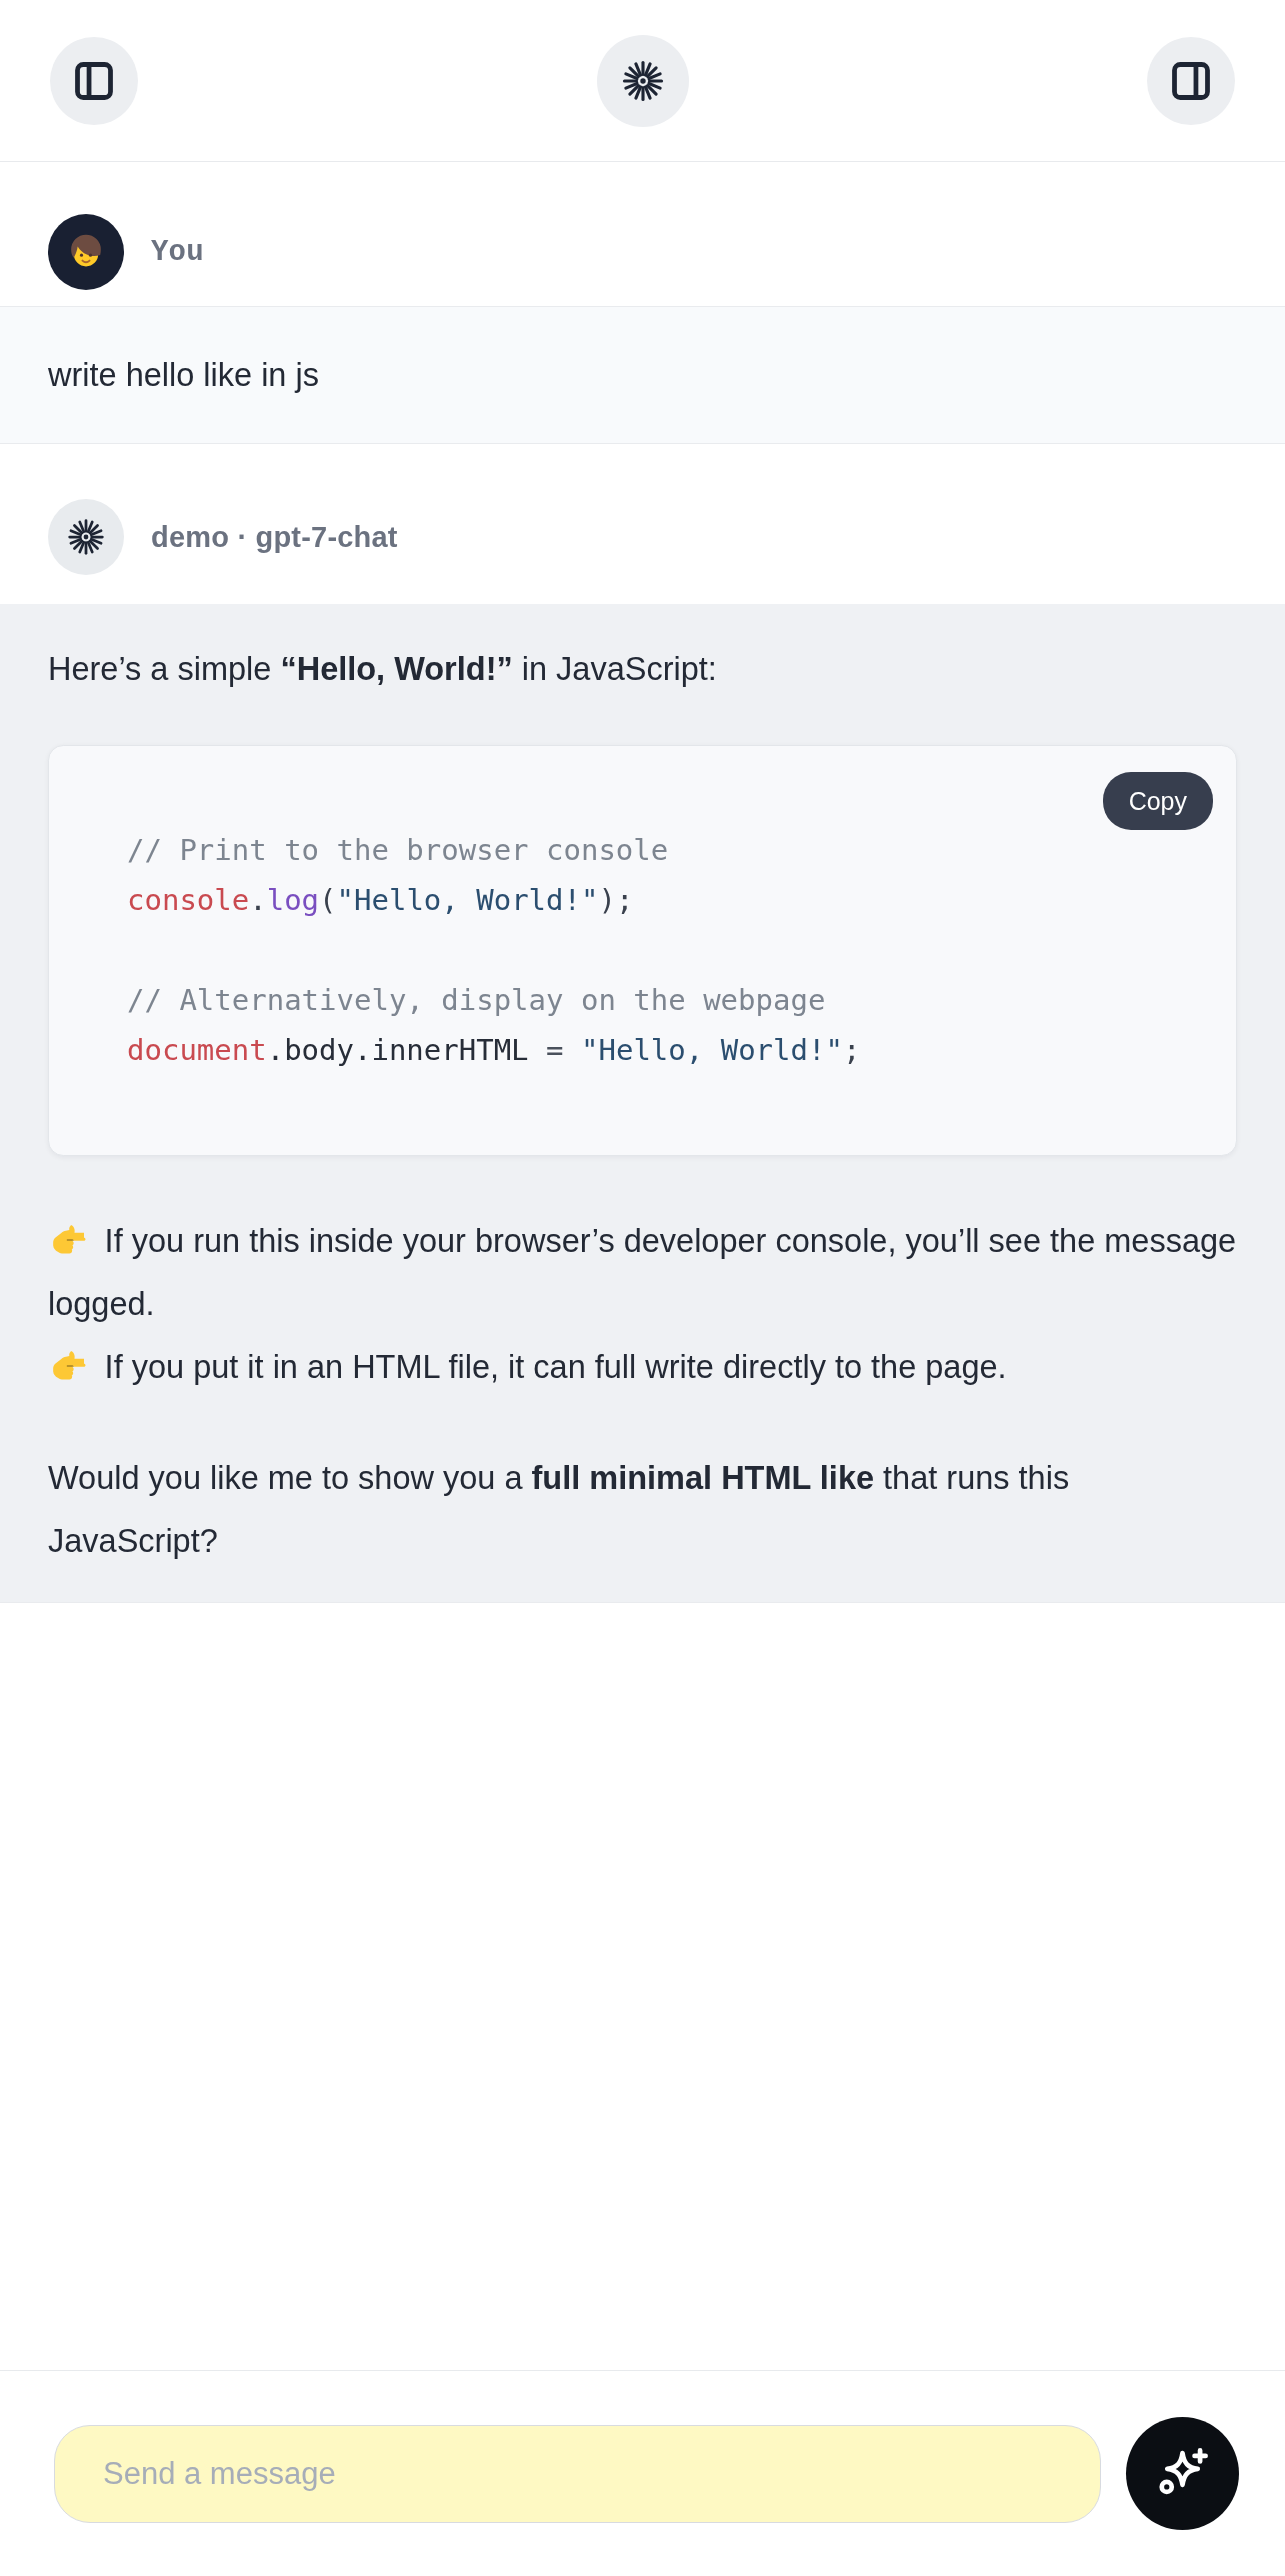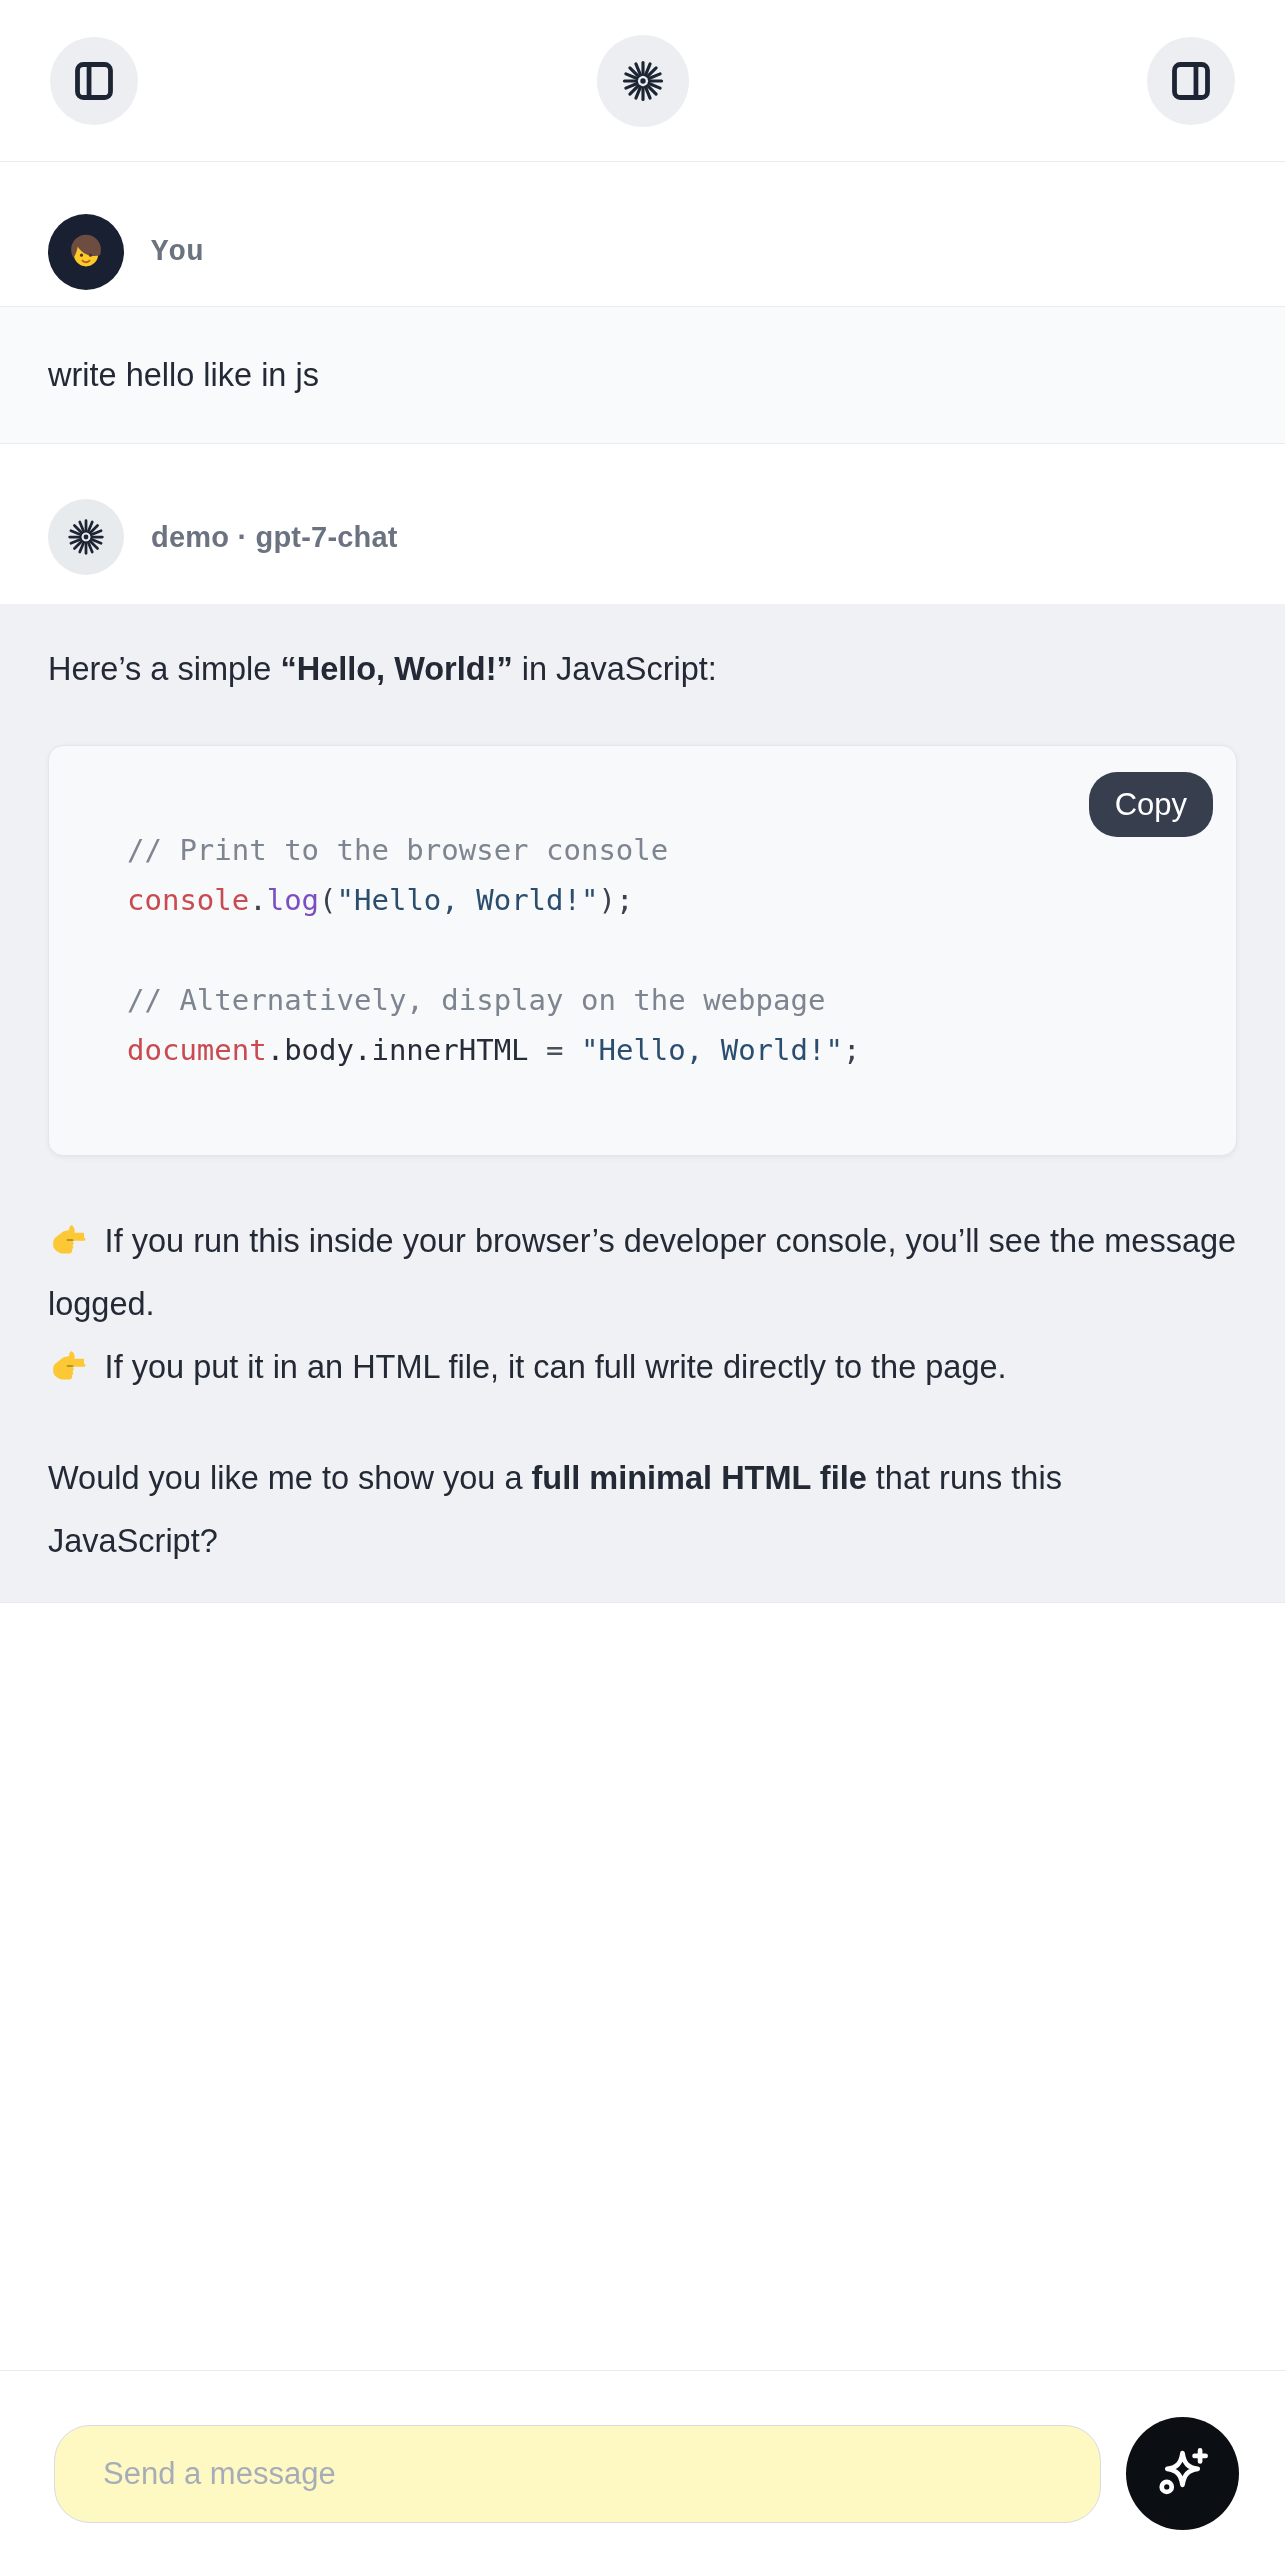--- a/index.html
+++ b/index.html
@@ -48,21 +48,21 @@
             font-size:29px;line-height:50px;white-space:pre;}
   .code-line{height:50px;}
   .tok-comment{color:var(--tok-comment);}
   .tok-keyword{color:var(--tok-keyword);}
   .tok-function{color:var(--tok-function);}
   .tok-string{color:var(--tok-string);}
   .tok-punct{color:var(--tok-punct);}
   .tok-operator{color:var(--tok-operator);}
   .tok-plain{color:var(--tok-plain);text-align:right;}
   .copy-btn{position:absolute;top:26px;right:23px;background:var(--copy-bg);color:var(--copy-text);
-            border:none;border-radius:28px;padding:14.3px 26px;font-size:31px;cursor:pointer;
+            border:none;border-radius:28px;padding:14.3px 26px;font-size:25px;cursor:pointer;
             font-family:"Liberation Sans", sans-serif;}
 
   .chat-scroll{flex:1;min-height:0;overflow:hidden;background:var(--page-bg);}
 
   
   .composer{flex:none;height:205px;border-top:1px solid var(--topbar-border);background:var(--page-bg);
             display:flex;align-items:center;padding:0 46px 0 54px;gap:25px;}
   .composer input{flex:1;height:98px;border:1.9px solid var(--input-border);border-radius:36px;
                   background:#fef9c3;padding:0 48px;font-size:31px;color:var(--text-dark);outline:none;
                   font-family:"Liberation Sans", sans-serif;box-sizing:border-box;}
@@ -176,21 +176,21 @@
         </div>
 
         <p class="para-tips"><span class="emoji"><svg viewBox="0 0 24 24">
       <path fill="#fdc835" d="M21.6 10.7c.5 0 .9.4.9.9s-.4.9-.9.9h-7.2c.6.2 1 .8 1 1.4 0 .6-.3 1-.8 1.3.3.3.5.7.5 1.1 0 .6-.4 1.1-.9 1.4.2.2.3.5.3.8 0 .9-.7 1.6-1.6 1.6H9.2c-1.1 0-2.2-.3-3.1-.9l-1.3-.8a3.7 3.7 0 0 1-1.7-3.1v-1.9c0-1.1.5-2.2 1.4-2.9l3.3-2.6c.9-.7 1.9-1.2 3-1.4l2-.5c-.2-.9 0-1.9.7-2.6.3-.3.8-.3 1.1 0l.2.2c.8.8 1.2 1.8 1.2 2.9l-.1 1.2h5.7z"></path>
       <path fill="#eoa92e" opacity=".35" d="M14.4 12.5h-3.1v-.9h3.4c.4.2.7.5.7.9h-1z"></path>
               </svg></span><span> If you run this inside your browser’s developer console, you’ll see the message logged.</span><br><span class="emoji"><svg viewBox="0 0 24 24">
       <path fill="#fdc835" d="M21.6 10.7c.5 0 .9.4.9.9s-.4.9-.9.9h-7.2c.6.2 1 .8 1 1.4 0 .6-.3 1-.8 1.3.3.3.5.7.5 1.1 0 .6-.4 1.1-.9 1.4.2.2.3.5.3.8 0 .9-.7 1.6-1.6 1.6H9.2c-1.1 0-2.2-.3-3.1-.9l-1.3-.8a3.7 3.7 0 0 1-1.7-3.1v-1.9c0-1.1.5-2.2 1.4-2.9l3.3-2.6c.9-.7 1.9-1.2 3-1.4l2-.5c-.2-.9 0-1.9.7-2.6.3-.3.8-.3 1.1 0l.2.2c.8.8 1.2 1.8 1.2 2.9l-.1 1.2h5.7z"></path>
       <path fill="#eoa92e" opacity=".35" d="M14.4 12.5h-3.1v-.9h3.4c.4.2.7.5.7.9h-1z"></path>
               </svg></span><span> If you put it in an HTML file, it can full write directly to the page.</span></p>
 
-        <p class="para-followup"><span>Would you like me to show you a </span><strong>full minimal HTML file</strong><span> that runs this JavaScript?</span></p>
+        <p class="para-followup"><span>Would you like me to show you a </span><strong>full minimal HTML like</strong><span> that runs this JavaScript?</span></p>
       </div>
     </section>
 
   </main>
 
   <footer class="composer">
     <input type="text" placeholder="Send a message" style="">
     <button class="send-btn">
       <span class="icon" style="width: 63px; height: 63px;">
           <svg viewBox="0 0 24 24" fill="none" stroke="#ffffff" stroke-width="1.8" stroke-linejoin="round" stroke-linecap="round" style="width: 63px; height: 63px;">

